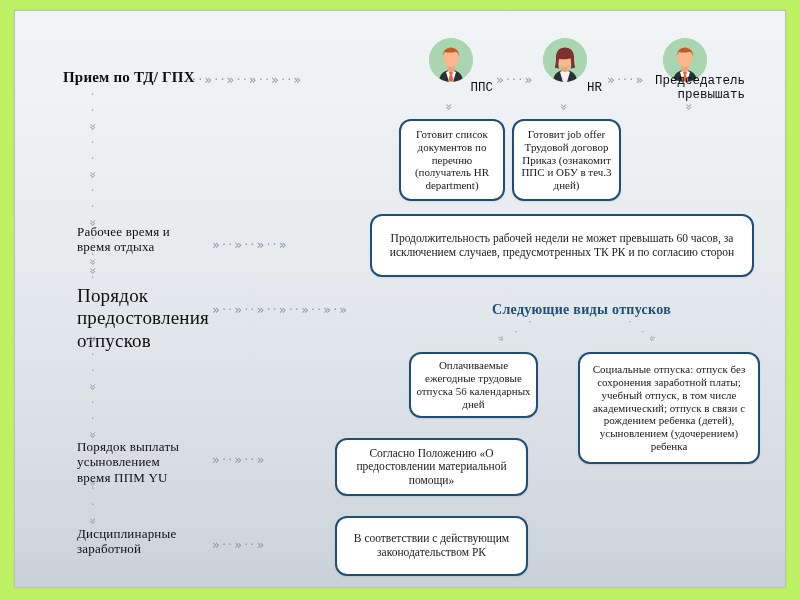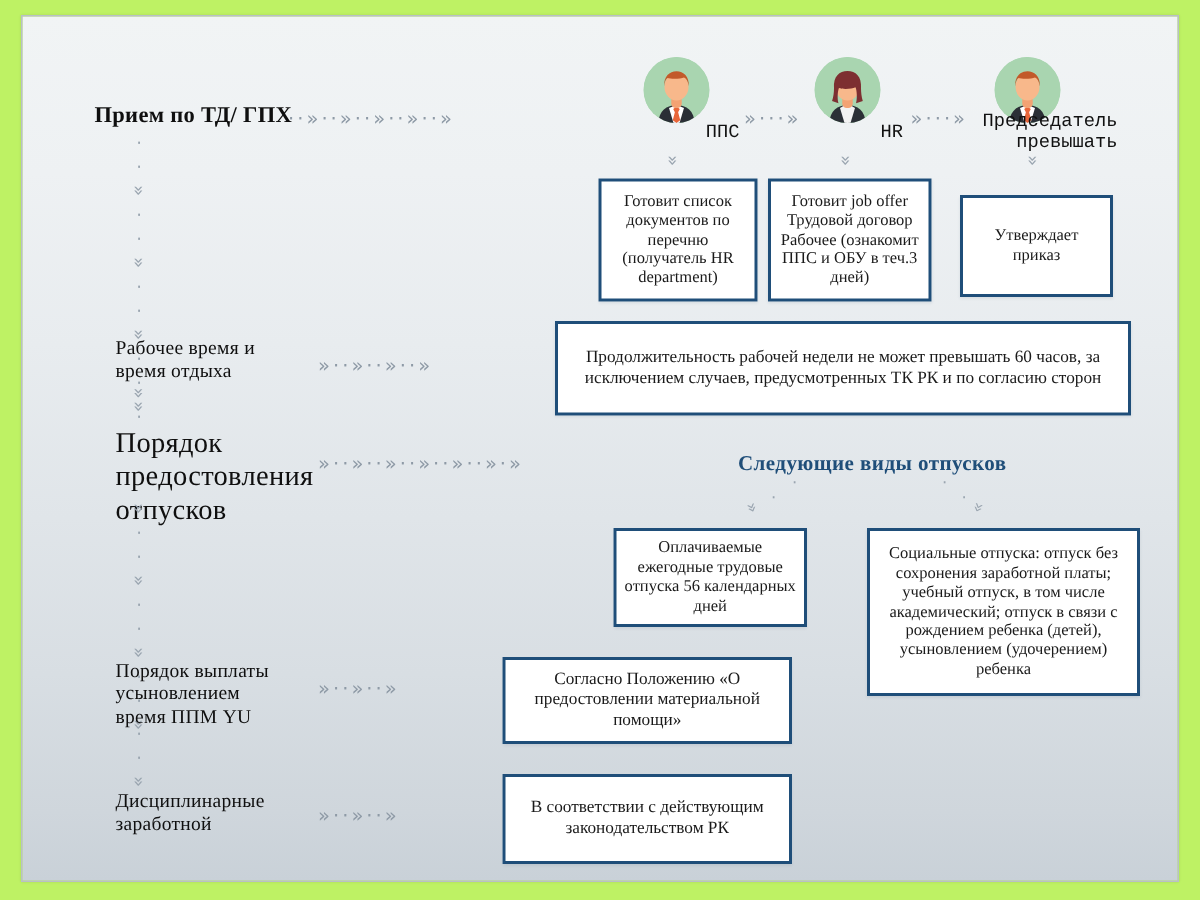--- a/index.html
+++ b/index.html
@@ -44,21 +44,21 @@
     letter-spacing: .2px;
   }
   .row-label.bold { font-weight: bold; }
 
   
   .box {
     position: absolute;
     box-sizing: border-box;
     background: #ffffff;
     border: 2px solid #1f4e79;
-    border-radius: 0;
+    border-radius: 12px;
     color: #1a1a1a;
     font-family: "Liberation Serif", "DejaVu Serif", serif;
     display: flex;
     align-items: center;
     justify-content: center;
     text-align: center;
     padding: 3px 5px;
     line-height: 1.18;
     box-shadow: 0 1px 2px rgba(30,60,90,0.10);
   }
@@ -221,22 +221,21 @@
     <div class="avatar-label" style="left:620px; top:63px; width:110px; font-size:12.5px;">
       <div>Председатель</div>
       <div>превышать</div>
     </div>
 
     <div class="downtick" style="left:430px; top:90px;">»</div>
     <div class="downtick" style="left:545px; top:90px;">»</div>
     <div class="downtick" style="left:670px; top:90px;">»</div>
 
     <div class="box" style="left:384px; top:108px; width:106px; height:82px; font-size:11px;">Готовит список документов по перечню (получатель HR department)</div>
-    <div class="box" style="left:497px; top:108px; width:109px; height:82px; font-size:11px;">Готовит  job offer Трудовой договор Рабочее (ознакомит ППС и ОБУ в теч.3 дней)</div>
-    <div class="box" style="left:625px; top:119px; width:102px; height:68px; font-size:11px;">Утверждает приказ</div>
+    <div class="box" style="left:497px; top:108px; width:109px; height:82px; font-size:11px;">Готовит  job offer Трудовой договор Приказ (ознакомит ППС и ОБУ в теч.3 дней)</div>
 
     <div class="vconn" style="left:74px; top:76px;">
       <span class="vdot">·</span>
       <span class="vdot">·</span>
       <span class="vchev">»</span>
       <span class="vdot">·</span>
       <span class="vdot">·</span>
       <span class="vchev">»</span>
       <span class="vdot">·</span>
       <span class="vdot">·</span>

